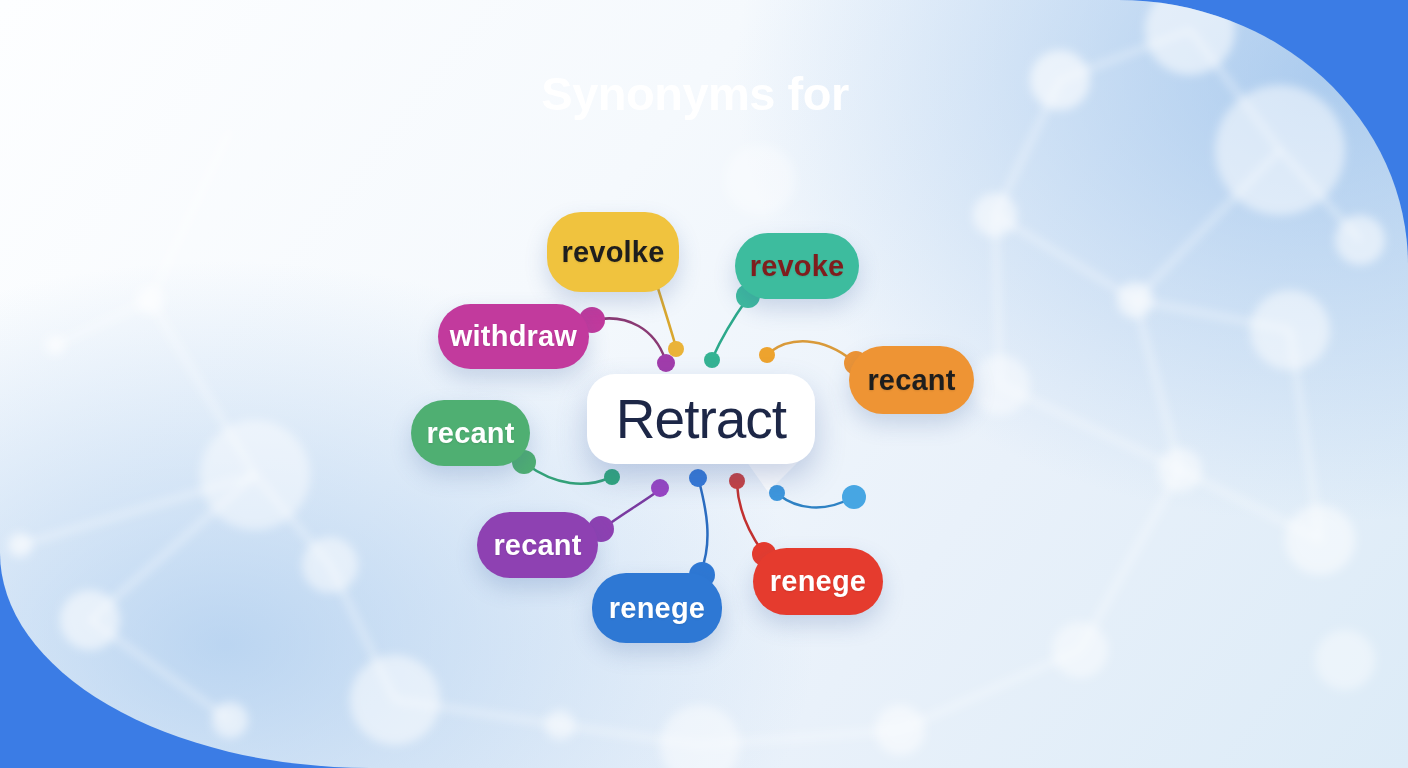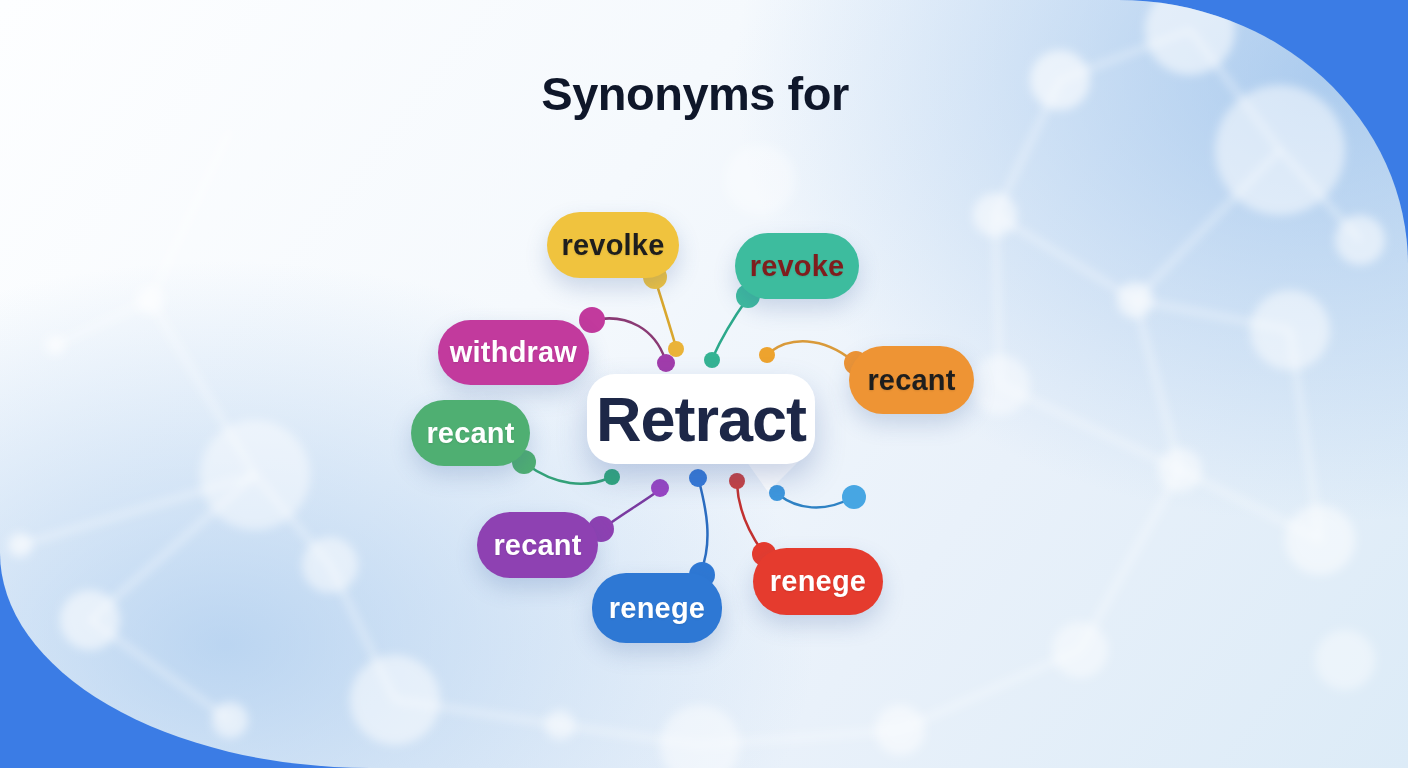--- a/index.html
+++ b/index.html
@@ -31,21 +31,21 @@
     text-shadow:0 1px 2px rgba(0,0,0,.10);
     z-index:3;
   }
   .center-bubble{
     position:absolute;left:587px;top:374px;width:228px;height:90px;
     background:#ffffff;border-radius:28px;
     display:flex;align-items:center;justify-content:center;
     box-shadow:0 14px 30px rgba(60,95,160,.28);
     z-index:4;
   }
-  .center-word{font-size:63px;font-weight:700;letter-spacing:-1px;}
+  .center-word{font-size:55px;font-weight:400;letter-spacing:-1px;}
 </style>
 </head>
 <body>
 
 <div class="stage">
 
   <div class="panel">
     <svg class="pattern" width="1408" height="768" viewBox="0 0 1408 768">
       <defs>
           <filter id="soft" x="-50%" y="-50%" width="200%" height="200%">
@@ -101,21 +101,21 @@
         <circle cx="560" cy="725" r="15" fill-opacity=".5"></circle>
           <circle cx="700" cy="745" r="40" fill-opacity=".45"></circle>
         <circle cx="900" cy="730" r="25" fill-opacity=".5"></circle>
           <circle cx="1080" cy="650" r="28" fill-opacity=".45"></circle>
         <circle cx="1345" cy="660" r="30" fill-opacity=".4"></circle>
           <circle cx="760" cy="180" r="35" fill-opacity=".35"></circle>
       </g>
     </svg>
   </div>
 
-  <div class="title" style="color: #0f172a;">Synonyms for</div>
+  <div class="title" style="color: #ffffff;">Synonyms for</div>
 
   <svg class="conn" width="1408" height="768" viewBox="0 0 1408 768">
 
     <polygon points="744,458 802,458 768,492" fill="#ffffff"></polygon>
 
     <g fill="none" stroke-width="2.5" stroke-linecap="round">
       <path d="M 656 282 Q 668 320 676 347" stroke="#d9a72e"></path>
       <path d="M 747 299 Q 725 330 713 357" stroke="#2ca98b"></path>
       <path d="M 594 320 C 628 313 655 330 665 359" stroke="#8a3a74"></path>
       <path d="M 853 361 C 822 336 790 337 770 352" stroke="#d99a3a"></path>
@@ -144,27 +144,27 @@
       <circle cx="666" cy="363" r="9" fill="#a13cab"></circle>
       <circle cx="767" cy="355" r="8" fill="#eda32e"></circle>
       <circle cx="612" cy="477" r="8" fill="#2fa87c"></circle>
       <circle cx="777" cy="493" r="8" fill="#3e97dd"></circle>
       <circle cx="660" cy="488" r="9" fill="#9a44c4"></circle>
       <circle cx="698" cy="478" r="9" fill="#3579d8"></circle>
       <circle cx="737" cy="481" r="8" fill="#c94040"></circle>
     </g>
   </svg>
 
-  <div class="pill" style="left: 547px; top: 212px; width: 132px; height: 66px; background: rgb(240, 195, 62); color: rgb(30, 30, 30);">
+  <div class="pill" style="left: 547px; top: 212px; width: 132px; height: 80px; background: rgb(240, 195, 62); color: rgb(30, 30, 30);">
     <span>revolke</span>
   </div>
   <div class="pill" style="left: 735px; top: 233px; width: 124px; height: 66px; background: rgb(61, 188, 158); color: #7f1d1d;">
     <span>revoke</span>
   </div>
-  <div class="pill" style="left: 438px; top: 320px; width: 151px; height: 65px; background: rgb(194, 58, 157); color: rgb(255, 255, 255);">
+  <div class="pill" style="left: 438px; top: 304px; width: 151px; height: 65px; background: rgb(194, 58, 157); color: rgb(255, 255, 255);">
     <span>withdraw</span>
   </div>
   <div class="pill" style="left: 849px; top: 346px; width: 125px; height: 68px; background: rgb(238, 148, 52); color: rgb(30, 30, 30);">
     <span>recant</span>
   </div>
   <div class="pill" style="left: 411px; top: 400px; width: 119px; height: 66px; background: rgb(79, 175, 114); color: rgb(255, 255, 255);">
     <span>recant</span>
   </div>
   <div class="pill" style="left: 477px; top: 512px; width: 121px; height: 66px; background: rgb(142, 65, 178); color: rgb(255, 255, 255);">
     <span>recant</span>

